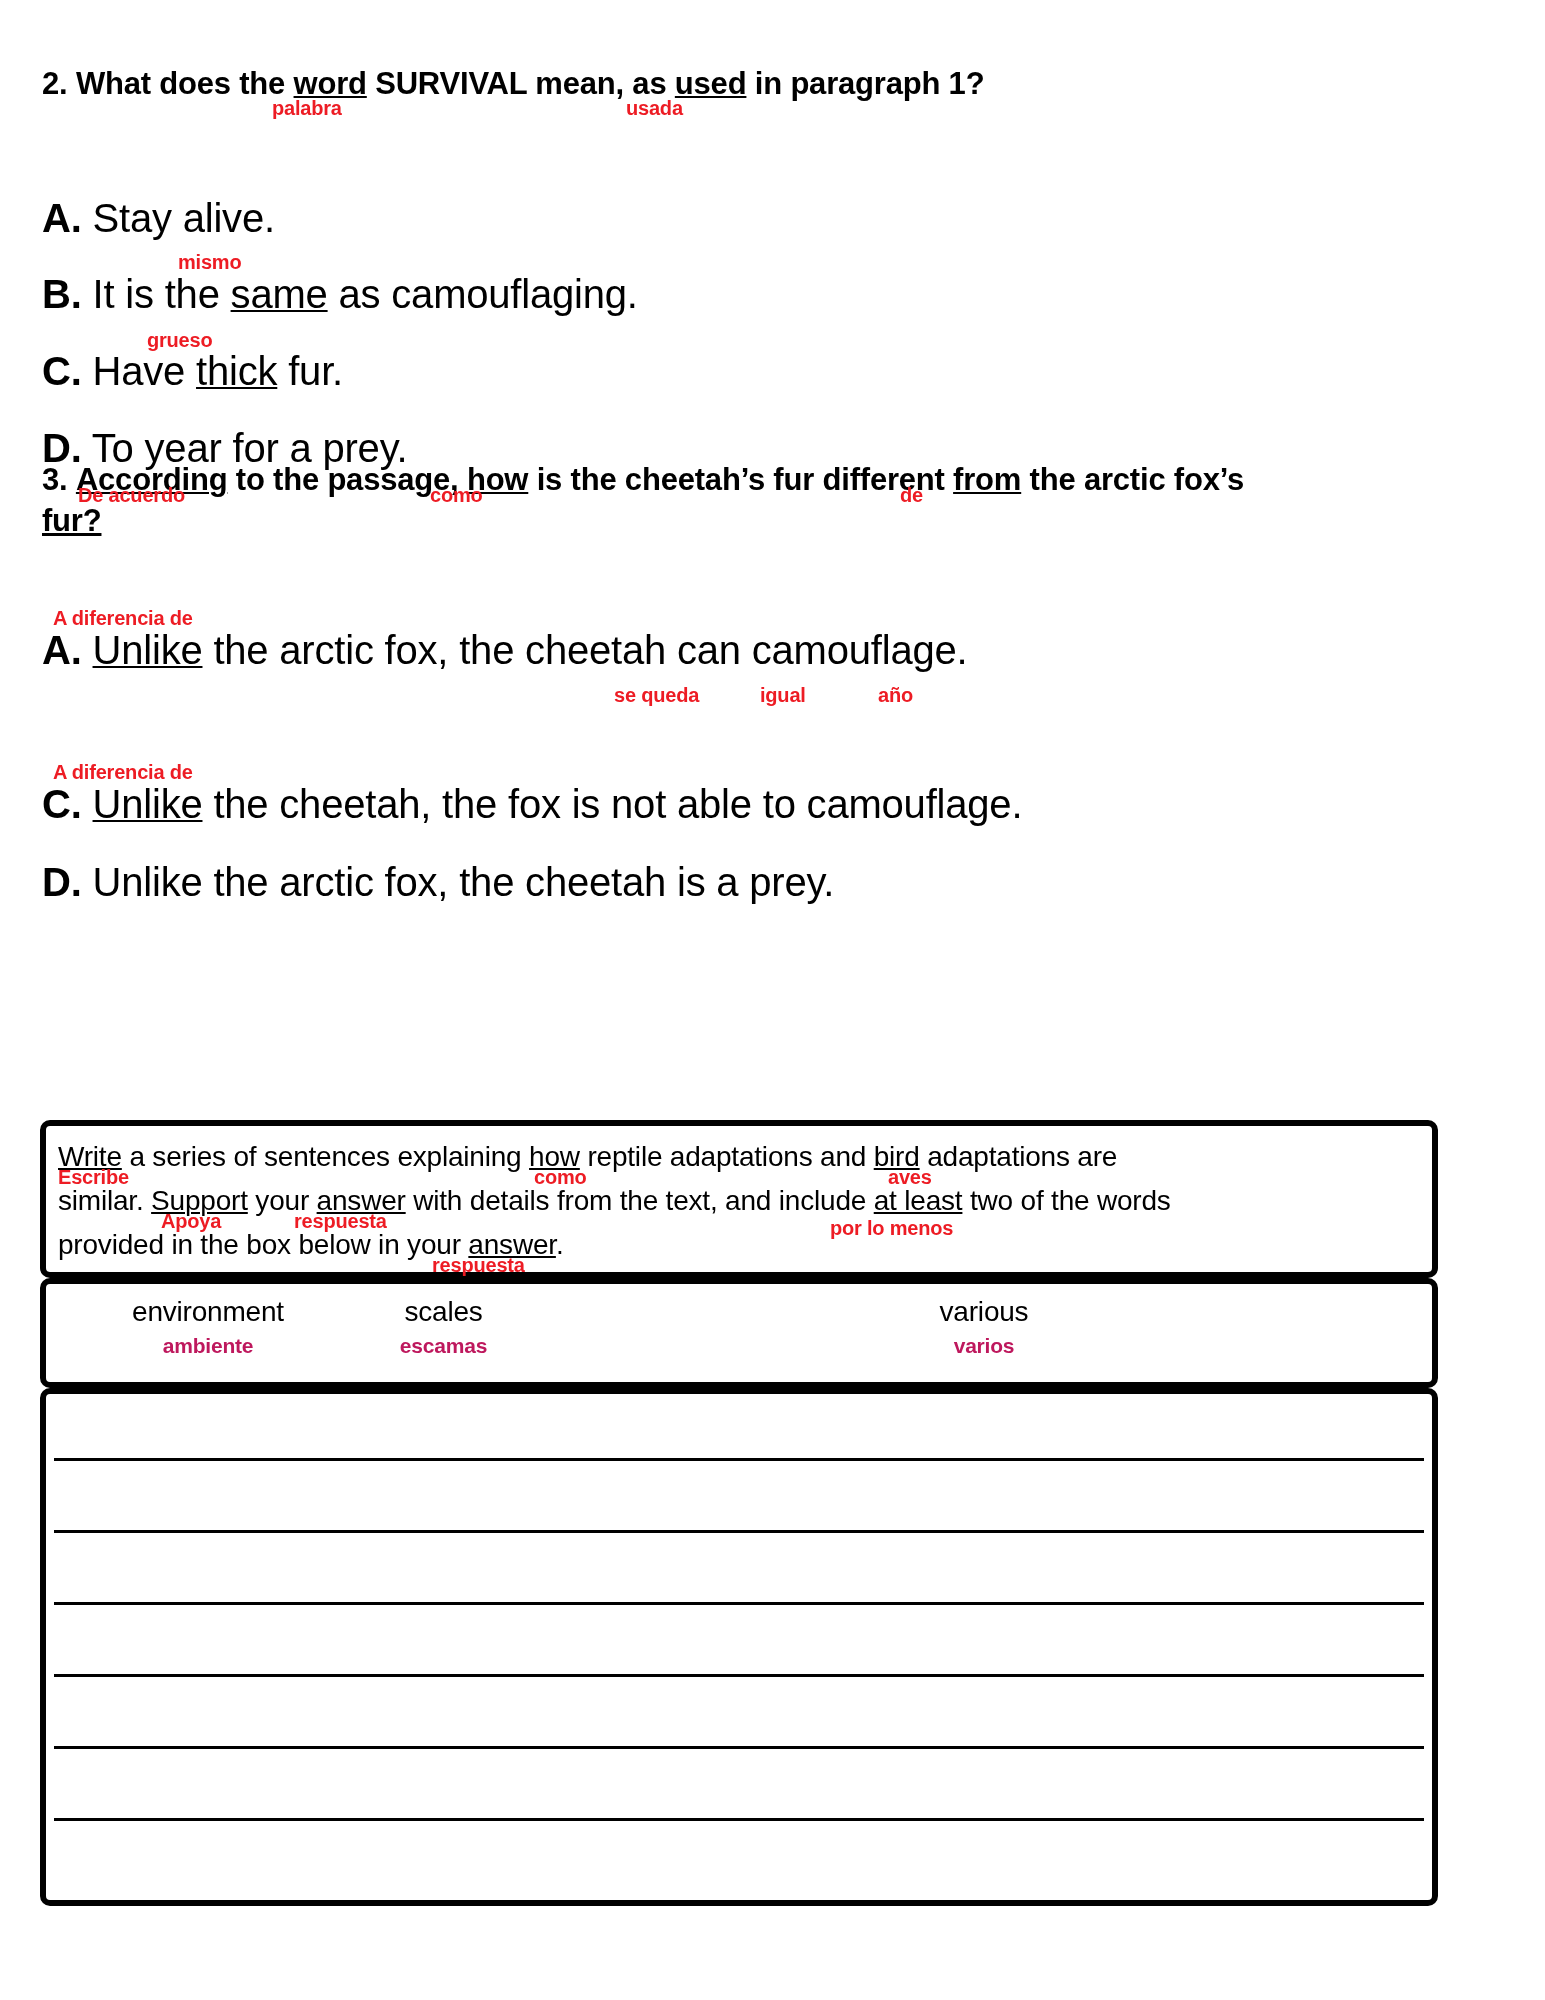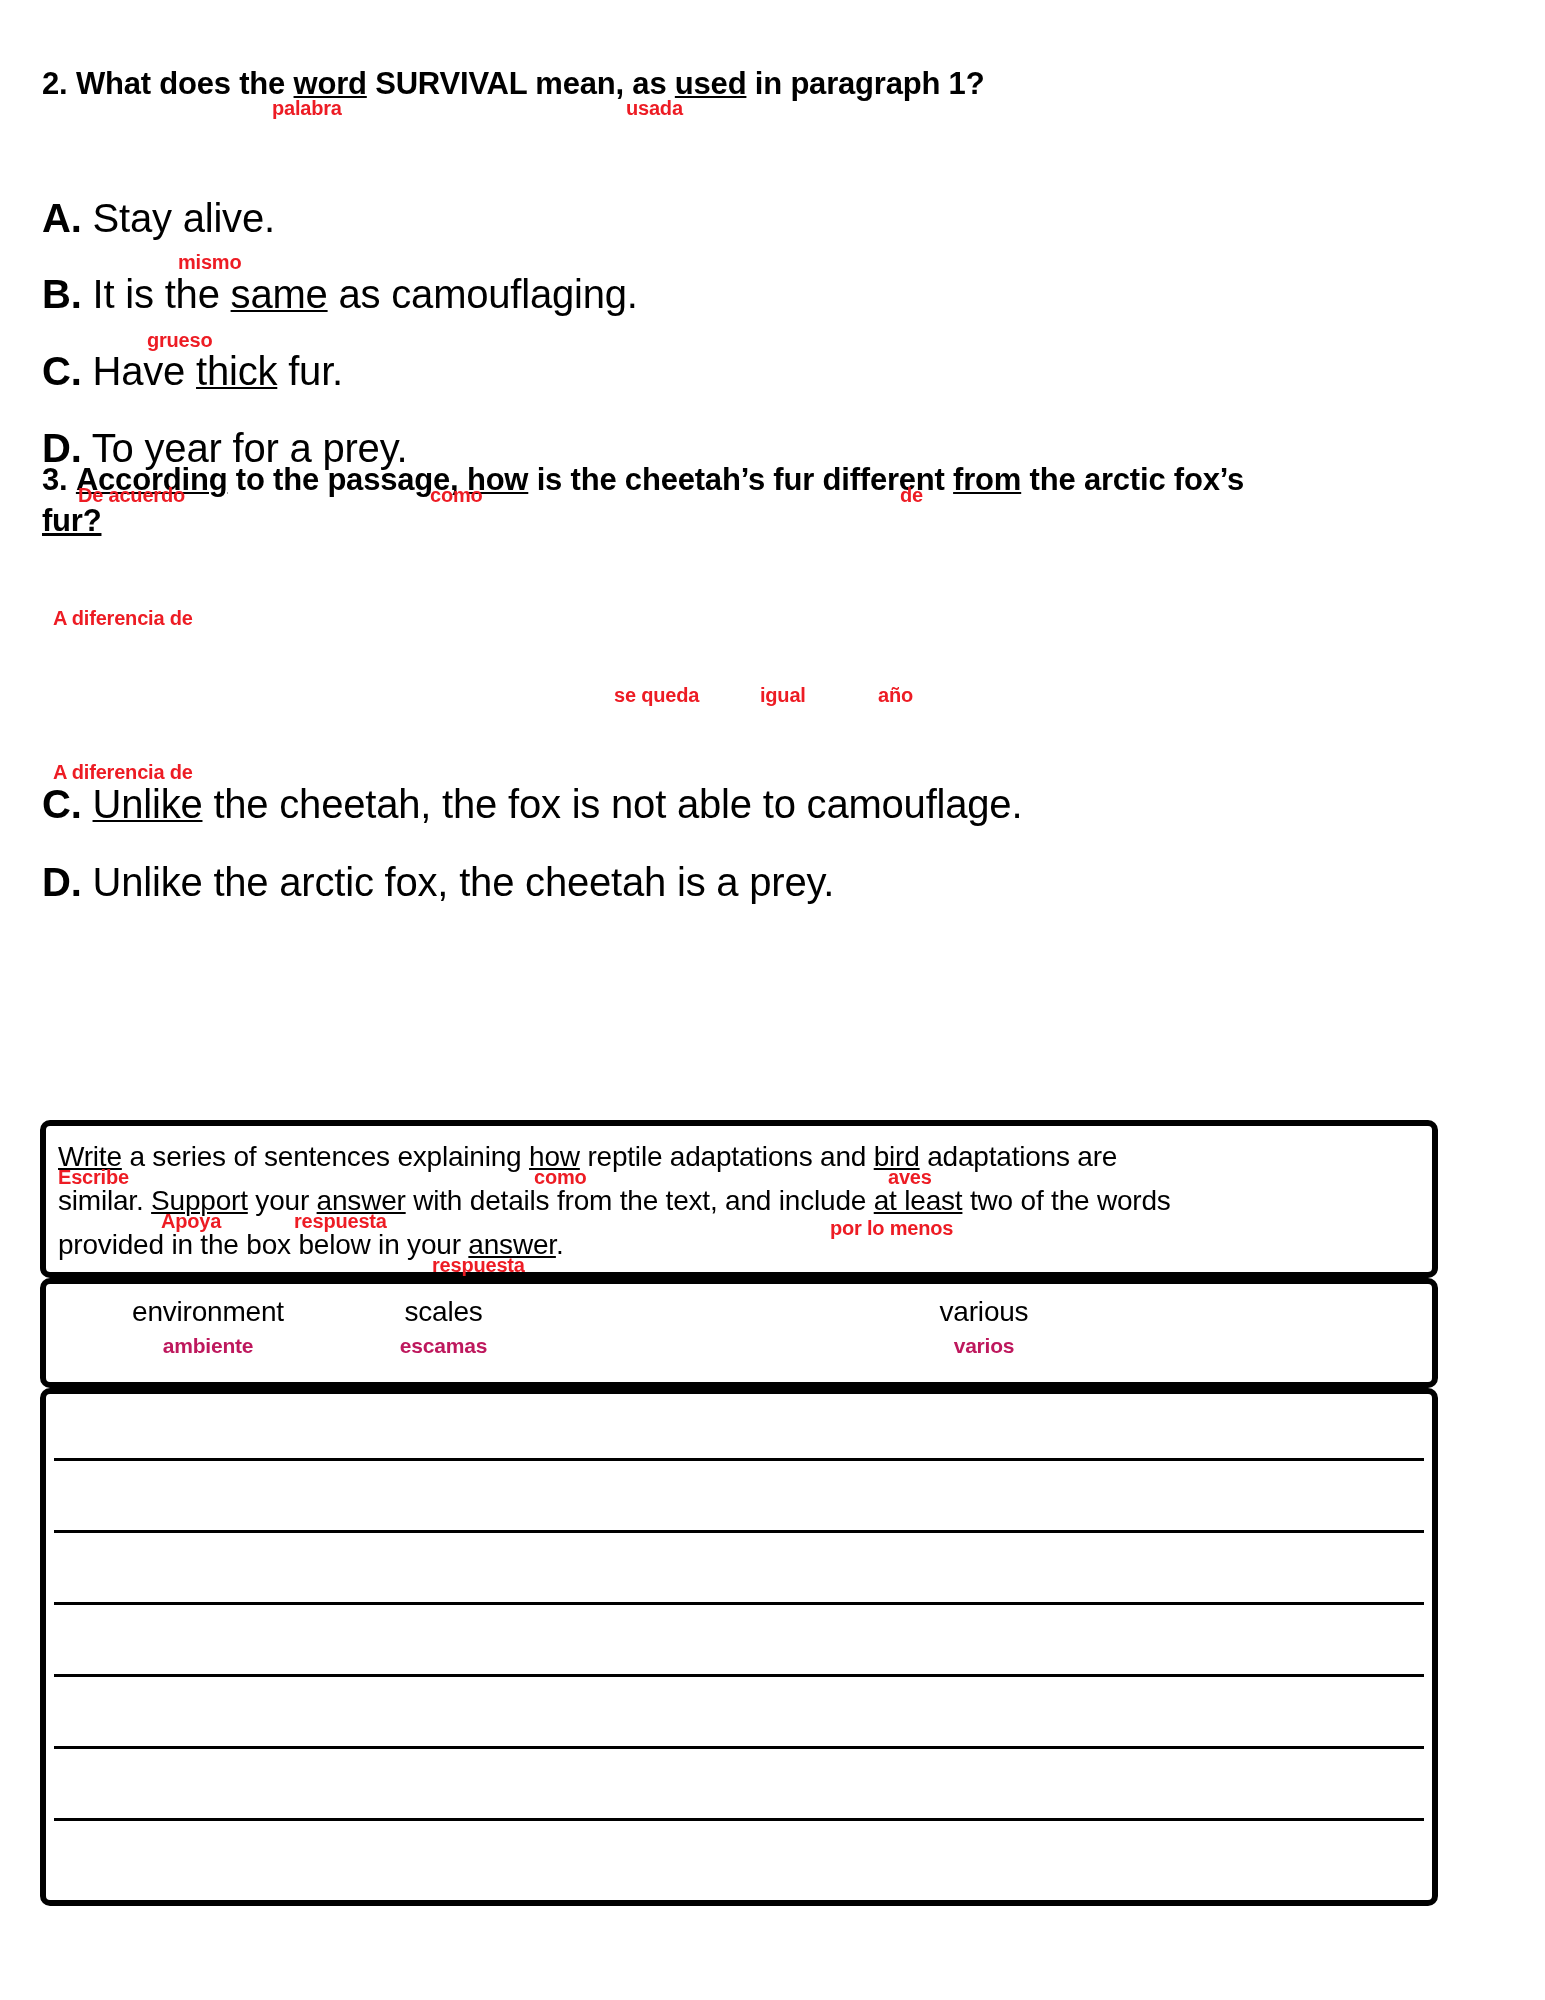--- a/index.html
+++ b/index.html
@@ -172,20 +172,23 @@
 
   <div class="qline" style="left:42px; top:464px;">
     <span class="qnum">3.</span><span class="qtext">&nbsp;</span><span class="qtext u">According</span><span class="qtext"> to the passage, </span><span class="qtext u">how</span><span class="qtext"> is the cheetah’s fur different </span><span class="qtext u">from</span><span class="qtext"> the arctic fox’s</span>
   </div>
   <div class="qline qtext" style="left:42px; top:505px;text-decoration:underline;">fur?</div>
 
   <div class="gloss" style="left:78px; top:485px;">De acuerdo</div>
   <div class="gloss" style="left:430px; top:485px;">como</div>
   <div class="gloss" style="left:900px; top:485px;">de</div>
 
+  <div class="opt" style="left:42px; top:582px;">
+    <span class="lab">A.</span> <span class="u">Unlike</span><span> the arctic fox, the cheetah can camouflage.</span>
+  </div>
   <div class="gloss" style="left:53px; top:608px;">A diferencia de</div>
 
   <div class="gloss" style="left:614px; top:685px;">se queda</div>
   <div class="gloss" style="left:760px; top:685px;">igual</div>
   <div class="gloss" style="left:878px; top:685px;">año</div>
 
   <div class="opt" style="left:42px; top:736px;">
     <span class="lab">C.</span> <span class="u">Unlike</span><span> the cheetah, the fox is not able to camouflage.</span>
   </div>
   <div class="gloss" style="left:53px; top:762px;">A diferencia de</div>

